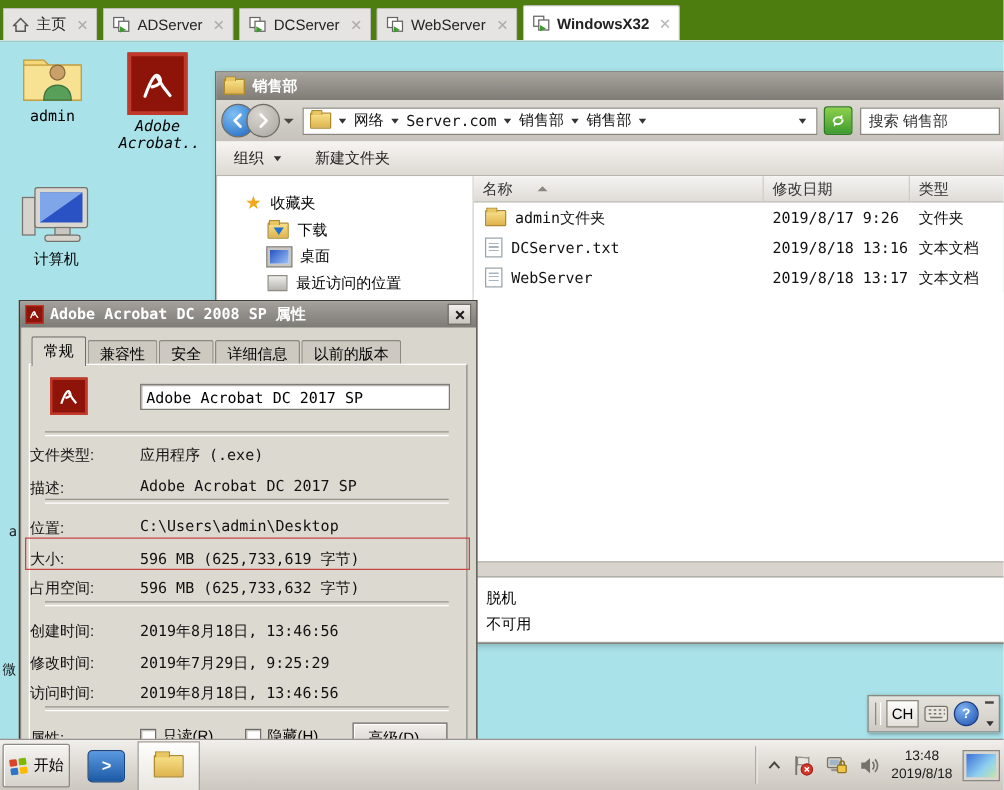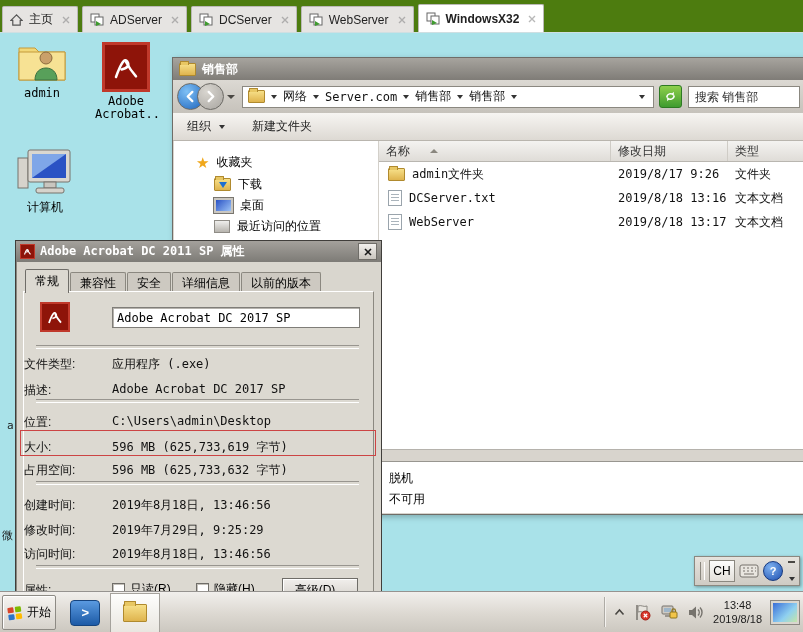--- a/index.html
+++ b/index.html
@@ -207,21 +207,21 @@
       <svg width="52" height="44" viewBox="0 0 52 44">
           <path d="M3 8h16l4 4h26v28H3z" fill="#f2d878" stroke="#c49a3a"></path>
           <path d="M3 12h46v28H3z" fill="#f7e294" stroke="#c49a3a"></path>
           <circle cx="30" cy="18" r="6" fill="#caa06a" stroke="#8c6b3e"></circle>
           <path d="M19 40c0-8 5-12 11-12s11 4 11 12z" fill="#58a05a" stroke="#3c7040"></path>
         </svg>
     </div>
     <div class="lbl">admin</div>
   </div>
 
-  <div class="dicon" style="left:88px;top:42px;width:76px;">
+  <div class="dicon" style="left:88px;top:42px;width:76px;font-style:italic;">
     <div class="glyph-center">
       <div class="adobe-box">
         <svg width="30" height="30" viewBox="0 0 24 24">
             <path d="M4 20 Q10 3 13 7.5 Q16 12 8.5 14" fill="none" stroke="#fff" stroke-width="2" stroke-linecap="round"></path>
             <path d="M12 8 Q15.5 14.5 20 19.5" fill="none" stroke="#fff" stroke-width="2" stroke-linecap="round"></path>
           </svg>
       </div>
     </div>
     <div class="lbl" style="width:62px;margin:3px auto 0;">Adobe Acrobat..</div>
   </div>
@@ -360,21 +360,21 @@
   </div>
 
   <div class="dialog">
     <div class="dlg-title">
       <span class="adobe-box tiny">
         <svg width="9" height="9" viewBox="0 0 24 24">
             <path d="M4 20 Q10 3 13 7.5 Q16 12 8.5 14" fill="none" stroke="#fff" stroke-width="3"></path>
             <path d="M12 8 Q15.5 14.5 20 19.5" fill="none" stroke="#fff" stroke-width="3"></path>
           </svg>
       </span>
-      <span>Adobe Acrobat DC 2011 SP 属性</span>
+      <span>Adobe Acrobat DC 2008 SP 属性</span>
       <div class="dlg-close">
         <svg width="8" height="8" viewBox="0 0 8 8">
             <path d="M1 1l6 6M7 1L1 7" stroke="#1a1a1a" stroke-width="1.6"></path>
           </svg>
       </div>
     </div>
     <div class="dlg-tabs">
       <div class="dtab active">常规</div>
       <div class="dtab">兼容性</div>
       <div class="dtab">安全</div>

